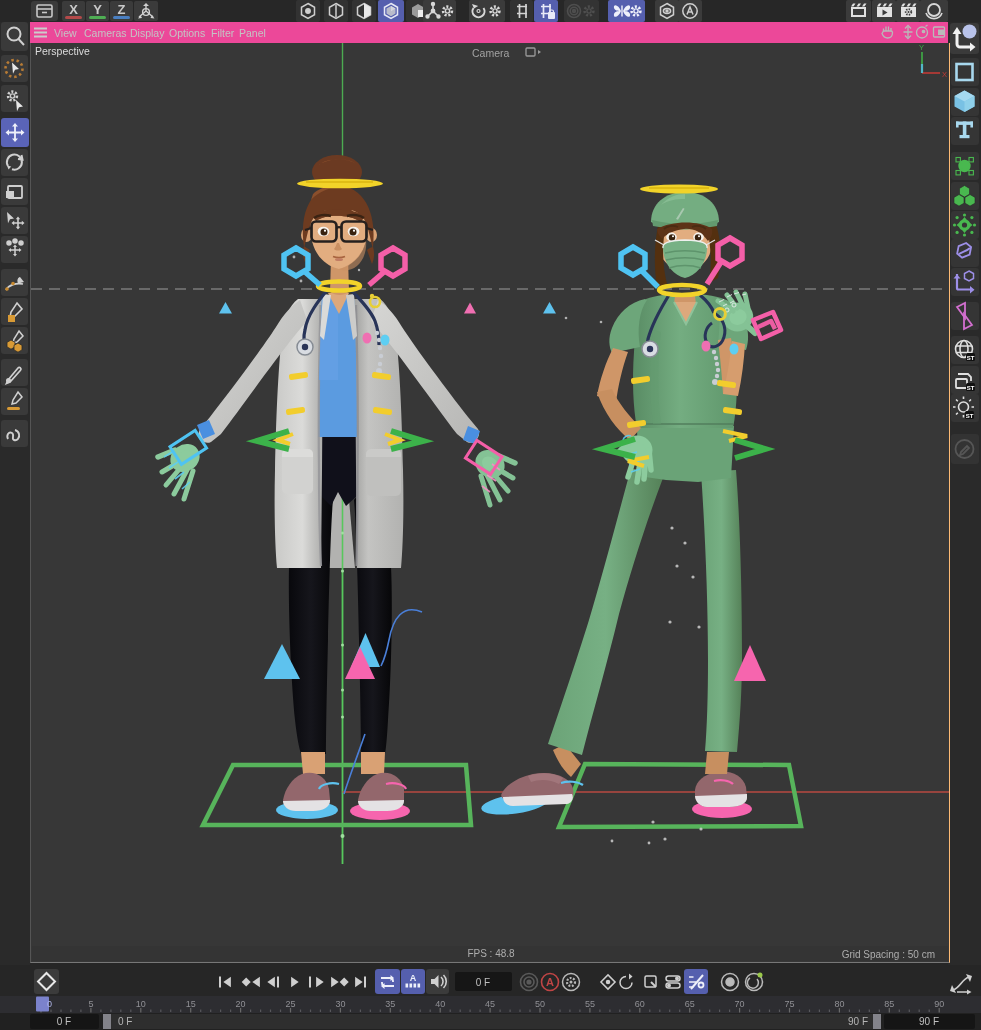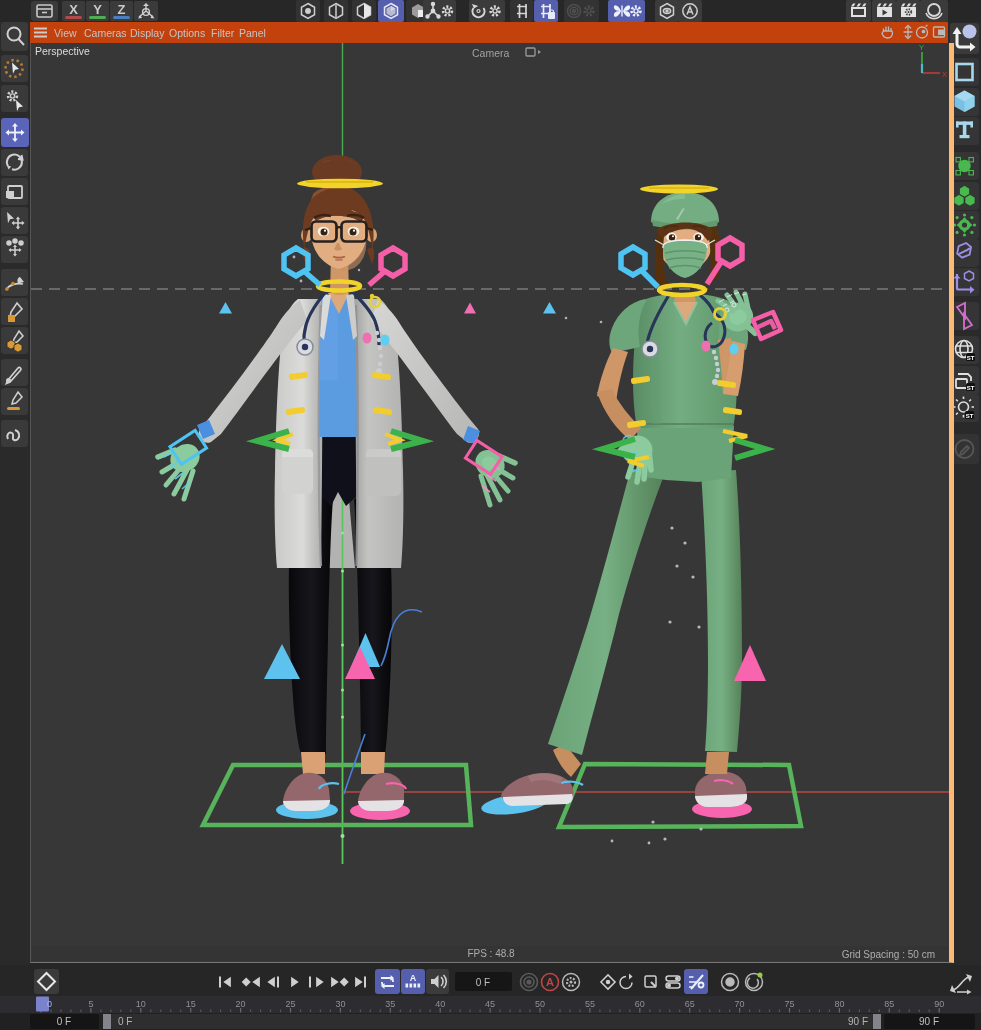--- a/index.html
+++ b/index.html
@@ -138,21 +138,21 @@
             <circle r="1" fill="#3b3b3b"></circle>
           </g>
     </g>
     <g fill="none" stroke="#d8d8d8" stroke-width="1.8">
       <circle cx="934" cy="10" r="6"></circle>
           <path d="M926,13 a8.5,8.5 0 0 0 16,0" stroke-width="1.6"></path>
     </g>
   </svg>
   </div>
 
-  <div class="abs" id="row2" style="left:0;top:22px;width:981px;height:21px;background:#c2410c;">
+  <div class="abs" id="row2" style="left:0;top:22px;width:981px;height:21px;background:#ec4899;">
   <svg width="981" height="21" viewBox="0 0 981 21" style="position:absolute;left:0;top:0;">
     <g stroke="#cccccc" stroke-width="1.8">
           <path d="M34,6.5 h13 M34,10.5 h13 M34,14.5 h13"></path>
         </g>
     <g font-family="Liberation Sans" font-size="11" fill="#c4c4c4">
       <text x="54" y="14.5" font-size="10.5">View</text>
       <text x="84" y="14.5" font-size="10.5">Cameras</text>
       <text x="130" y="14.5" font-size="10.5">Display</text>
       <text x="169" y="14.5" font-size="10.5">Options</text>
       <text x="211" y="14.5" font-size="10.5">Filter</text>
@@ -346,21 +346,21 @@
     <rect x="17" y="389" width="9" height="8" rx="1.5" fill="#111"></rect>
         <text x="21.5" y="395.5" font-size="6" fill="#fff" text-anchor="middle" font-family="Liberation Sans" font-weight="bold">ST</text>
     <rect x="3" y="412" width="28" height="30" rx="3" fill="#333333"></rect>
     <g fill="none" stroke="#565656" stroke-width="1.8">
       <circle cx="16.5" cy="427" r="9"></circle>
           <path d="M13,430 l6,-6 2,2 -6,6 -3,1z"></path>
     </g>
   </svg>
   </div>
 
-  <div class="abs" id="vp" style="left:30px;top:43px;width:918px;height:919px;background:#373737;border-left:1px solid #555;border-bottom:1px solid #777;border-right:5px solid #fdba74;">
+  <div class="abs" id="vp" style="left:30px;top:43px;width:918px;height:919px;background:#373737;border-left:1px solid #555;border-bottom:1px solid #777;border-right:1px solid #fdba74;">
   <svg width="918" height="919" viewBox="30 43 918 919" style="position:absolute;left:0;top:0;">
   <defs>
     <linearGradient id="coatL" x1="0" y1="0" x2="1" y2="0">
       <stop offset="0" stop-color="#c9c9c7"></stop>
             <stop offset="0.55" stop-color="#dbdbd9"></stop>
             <stop offset="0.8" stop-color="#bebebc"></stop>
             <stop offset="1" stop-color="#a8a8a6"></stop>
     </linearGradient>
     <linearGradient id="coatR" x1="0" y1="0" x2="1" y2="0">
       <stop offset="0" stop-color="#9e9e9c"></stop>

